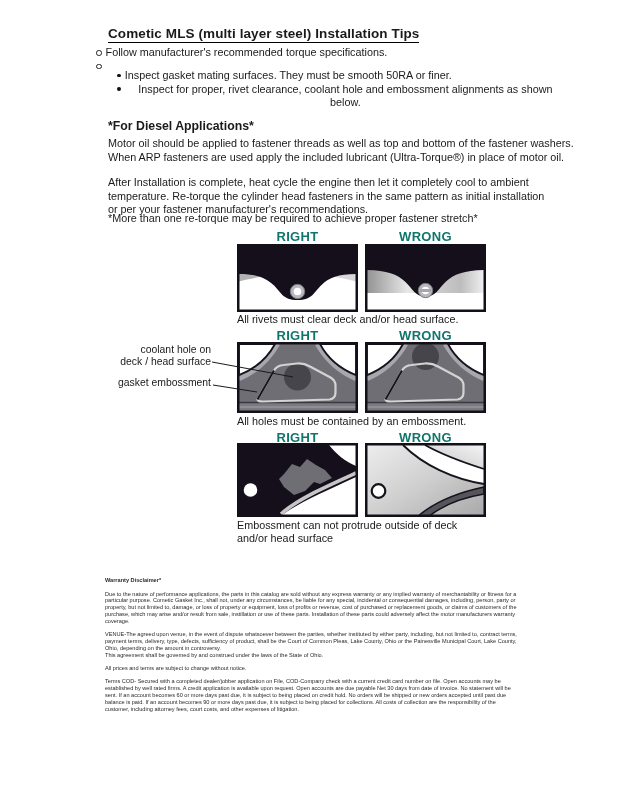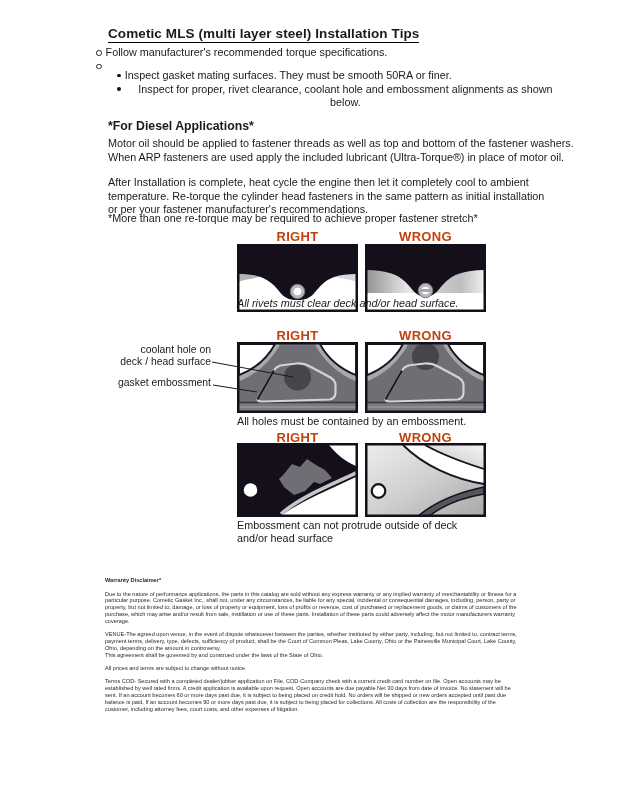--- a/index.html
+++ b/index.html
@@ -6,21 +6,21 @@
   .page{position:relative;width:618px;height:716px;background:#fff;overflow:hidden;
         font-family:"Liberation Sans","DejaVu Sans",sans-serif;color:#1a1a1a;}
   .abs{position:absolute;}
   .title{font-size:13.5px;font-weight:bold;letter-spacing:.1px;border-bottom:1.6px solid #000;padding-bottom:1px;display:inline-block;}
   .tips{top:46px;left:96px;width:470px;font-size:10.8px;line-height:13.4px;}
   .tip-row{display:flex;align-items:flex-start;text-align:center;}
   .obullet{flex:0 0 auto;width:3.6px;height:3.6px;border:1.1px solid #222;border-radius:50%;margin:4.2px 4px 0 0;}
   .sbullet{flex:0 0 auto;width:3.8px;height:3.8px;background:#111;border-radius:50%;margin:4.4px 4px 0 21px;}
   .h2{font-size:12.3px;font-weight:bold;}
   .body-p{font-size:10.8px;line-height:13.6px;white-space:pre-line;width:468px;}
-  .dlabel{width:121px;text-align:center;font-size:13px;font-weight:bold;letter-spacing:.3px;color:#c2410c;}
+  .dlabel{width:121px;text-align:center;font-size:13px;font-weight:bold;letter-spacing:.3px;color:#0f766e;}
   .caption{font-size:10.8px;line-height:12.6px;white-space:pre-line;color:#1a1a1a;}
   .ann{font-size:10.4px;line-height:11.8px;text-align:right;white-space:pre-line;color:#1a1a1a;}
   .legal{top:577px;left:105px;width:414px;font-size:5.6px;line-height:6.9px;color:#2a2a2a;}
   .legal p{margin:0 0 6.2px 0;white-space:pre-line;}
   .legal .lh{font-weight:bold;margin-bottom:6.6px;}
   .pagenum{font-size:11px;color:#222;letter-spacing:.2px;}
   svg{display:block;}
 </style>
 </head>
 <body>
@@ -87,21 +87,21 @@
       <rect x="2" y="26" width="117" height="23" fill="url(#g1w)"></rect>
       <rect x="2" y="49" width="117" height="17" fill="#ffffff"></rect>
       <path d="M2,2 H119 V26 C99,26.5 89,30 80.5,38 C73,45 71,52.5 60.5,52.5 C50,52.5 48,45 40.5,38 C32,30 22,26.5 2,26 Z" fill="#140f1b"></path>
       <circle cx="60.5" cy="46.5" r="7.2" fill="#b9b8be" stroke="#77767c" stroke-width="1"></circle>
       <circle cx="60.5" cy="46.5" r="3.8" fill="#ffffff"></circle>
       <rect x="54.5" y="45" width="12" height="3" fill="#a7a6ac"></rect>
       <rect x="1.25" y="1.25" width="118.5" height="65.5" fill="none" stroke="#141019" stroke-width="2.5"></rect>
     </svg>
   </div>
 
-  <div class="abs caption" style="top:297px;left:237px;font-style:italic;">All rivets must clear deck and/or head surface.</div>
+  <div class="abs caption" style="top:313px;left:237px;">All rivets must clear deck and/or head surface.</div>
 
   <div class="abs dlabel" style="top:328px;left:237px;">RIGHT</div>
   <div class="abs dlabel" style="top:328px;left:365px;">WRONG</div>
 
   <div class="abs ann" style="top:344px;left:110px;width:101px;">coolant hole on
 deck / head surface</div>
   <div class="abs ann" style="top:377px;left:110px;width:101px;">gasket embossment</div>
 
   <div class="abs" style="top:352px;left:205px;z-index:2;pointer-events:none;">
     <svg width="100" height="45" viewBox="0 0 100 45">

